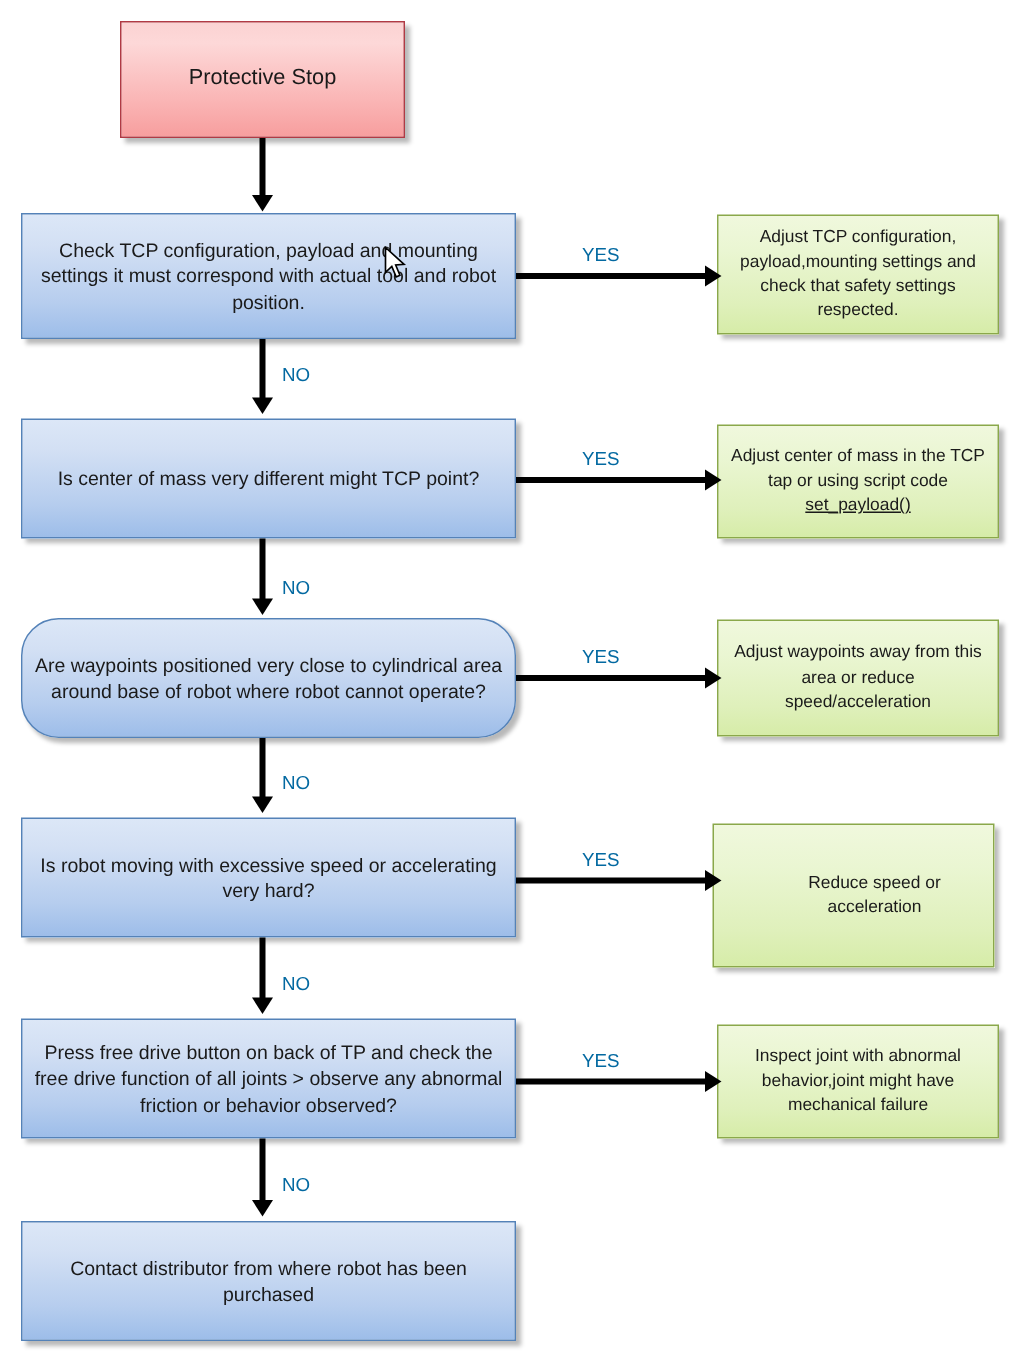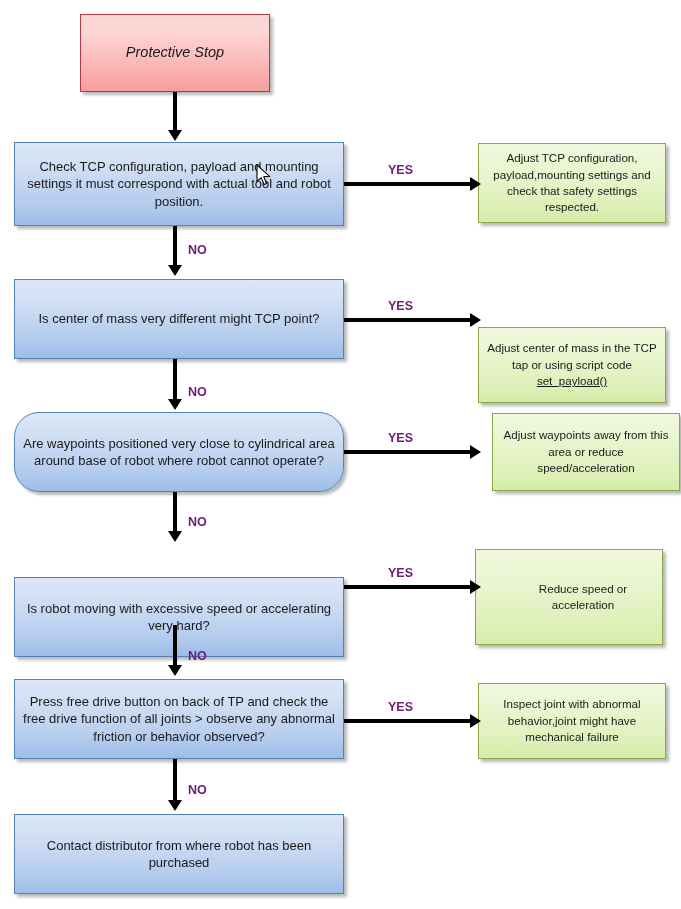--- a/index.html
+++ b/index.html
@@ -68,23 +68,22 @@
   .arrow-right {
     position: absolute;
     width: 0; height: 0;
     border-top: 7px solid transparent;
     border-bottom: 7px solid transparent;
     border-left: 11px solid #000000;
   }
   .edge-label {
     position: absolute;
     font-size: 12.5px;
-    color: #701a75;
+    color: #0369a1;
     white-space: nowrap;
-    font-weight: bold;
   }
 
   
   .spell {
     position: relative;
     display: inline-block;
   }
   .spell .wave {
     position: absolute;
     left: 0; right: 0; bottom: -1px;
@@ -98,21 +97,21 @@
     position: absolute;
     width: 16px; height: 23px;
     pointer-events: none;
   }
 </style>
 </head>
 <body>
 
 <div id="canvas">
 
-  <div class="node start" style="left:80px; top:14px; width:190px; height:78px;font-style:italic;">
+  <div class="node start" style="left:80px; top:14px; width:190px; height:78px;">
     <span class="txt">Protective Stop</span>
   </div>
 
   <div class="vline" style="left:173px; top:92px; height:40px;"></div>
   <div class="arrow-down" style="left:168px; top:130px;"></div>
 
   <div class="node question" style="left:14px; top:142px; width:330px; height:84px;">
     <span class="txt">Check TCP configuration,  payload  and mounting settings it must correspond  with actual tool and robot  position.</span>
   </div>
   <div class="node action" style="left:478px; top:143px; width:188px; height:80px;">
@@ -122,50 +121,50 @@
   <div class="arrow-right" style="left:470px; top:177px;"></div>
   <div class="edge-label" style="left:388px; top:163px;">YES</div>
 
   <div class="vline" style="left:173px; top:226px; height:42px;"></div>
   <div class="arrow-down" style="left:168px; top:265px;"></div>
   <div class="edge-label" style="left:188px; top:243px;">NO</div>
 
   <div class="node question" style="left:14px; top:279px; width:330px; height:80px;">
     <span class="txt">Is center of mass very different might TCP point?</span>
   </div>
-  <div class="node action" style="left:478px; top:283px; width:188px; height:76px;margin-top:44px;">
+  <div class="node action" style="left:478px; top:283px; width:188px; height:76px;">
     <span class="txt">
       <span>Adjust center of mass in the TCP tap or using script code </span><span class="spell underline-solid"><span>set_payload()</span><span class="wave">
           
         </span></span>
     </span>
   </div>
   <div class="hline" style="left:344px; top:318px; width:128px;"></div>
   <div class="arrow-right" style="left:470px; top:313px;"></div>
   <div class="edge-label" style="left:388px; top:299px;">YES</div>
 
   <div class="vline" style="left:173px; top:359px; height:43px;"></div>
   <div class="arrow-down" style="left:168px; top:399px;"></div>
   <div class="edge-label" style="left:188px; top:385px;">NO</div>
 
   <div class="node question" style="left:14px; top:412px; width:330px; height:80px;border-radius:25px;">
     <span class="txt">Are waypoints  positioned  very close to cylindrical area around  base of robot  where robot  cannot operate?</span>
   </div>
-  <div class="node action" style="left:478px; top:413px; width:188px; height:78px;margin-left:14px;">
+  <div class="node action" style="left:478px; top:413px; width:188px; height:78px;">
     <span class="txt">Adjust waypoints away from this area or reduce speed/acceleration</span>
   </div>
   <div class="hline" style="left:344px; top:450px; width:128px;"></div>
   <div class="arrow-right" style="left:470px; top:445px;"></div>
   <div class="edge-label" style="left:388px; top:431px;">YES</div>
 
   <div class="vline" style="left:173px; top:492px; height:42px;"></div>
   <div class="arrow-down" style="left:168px; top:531px;"></div>
   <div class="edge-label" style="left:188px; top:515px;">NO</div>
 
-  <div class="node question" style="left:14px; top:545px; width:330px; height:80px;margin-top:32px;">
+  <div class="node question" style="left:14px; top:545px; width:330px; height:80px;">
     <span class="txt">Is robot  moving  with excessive  speed or accelerating  very hard?</span>
   </div>
   <div class="node action" style="left:475px; top:549px; width:188px; height:96px;padding-left:28px;">
     <span class="txt">Reduce speed or acceleration</span>
   </div>
   <div class="hline" style="left:344px; top:585px; width:128px;"></div>
   <div class="arrow-right" style="left:470px; top:580px;"></div>
   <div class="edge-label" style="left:388px; top:566px;">YES</div>
 
   <div class="vline" style="left:173px; top:625px; height:42px;"></div>

